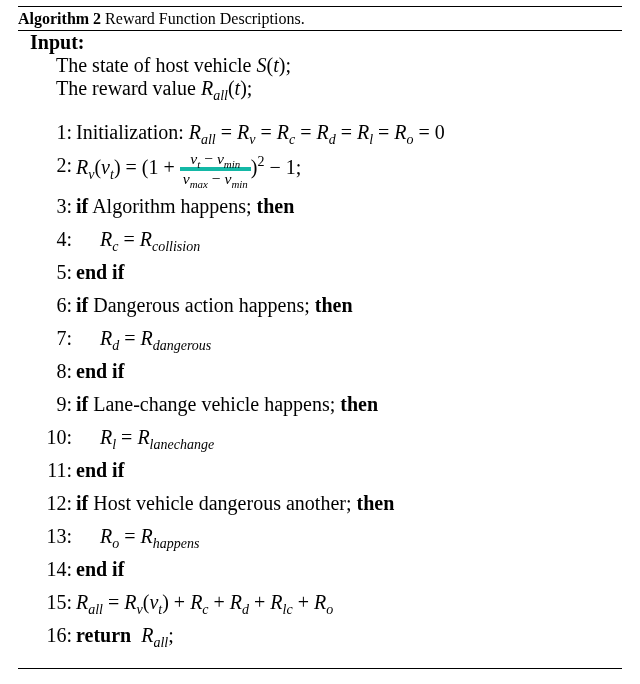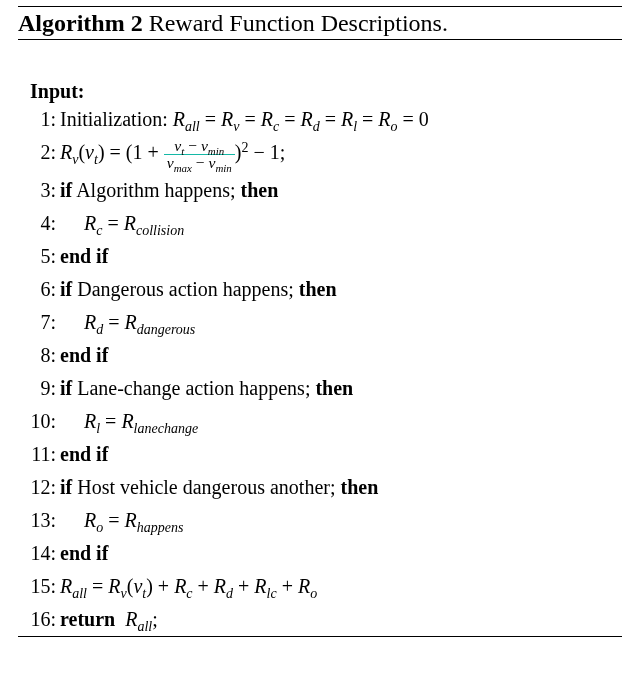--- a/index.html
+++ b/index.html
@@ -11,27 +11,27 @@
     background: #fff;
     width: var(--w);
     box-sizing: border-box;
     padding: 6px 18px 0 18px;
   }
   .algo-wrap {}
   .rule { border: none; border-top: 1.4px solid #000; margin: 0; }
   .rule-thin { border-top: 1px solid #000; }
   .algo-title {
     padding: 3px 0 2px 0;
-    font-size: 24px;
+    font-size: 16px;
   }
   .algo-title b { font-weight: 700; }
-  .io-head { font-weight: 700; padding-left: 12px; margin-top: 40px; }
+  .io-head { font-weight: 700; padding-left: 12px; }
   .io-text { padding-left: 38px; }
   ol.alg {
-    margin: 0;
+    margin: 16px;
     padding: 0 0 0 14px;
     list-style: none;
     counter-reset: ln;
   }
   ol.alg > li {
     counter-increment: ln;
     padding: 2px 0 2px 28px;
     position: relative;
     line-height: 1.45;
   }
@@ -43,35 +43,41 @@
     text-align: right;
   }
   .kw { font-weight: 700; }
   .ind1 { padding-left: 52px !important; }
   
   .it { font-style: italic; }
   sub, sup { font-size: 0.7em; line-height: 0; }
   sub .it, sup .it { font-style: italic; }
   .frac { display: inline-block; vertical-align: middle; text-align: center; font-size: 0.78em; line-height: 1.05; }
   .frac .num { display: block; padding: 0 3px; }
-  .frac .den { display: block; border-top: 1px solid #14b8a6; padding: 0 3px; }
+  .frac .den { display: block; border-top: 4px solid #14b8a6; padding: 0 3px; }
 </style>
 </head>
 <body>
 
 <div class="algo-wrap">
   <hr class="rule">
   <div class="algo-title">
     <b>Algorithm 2</b>
     <span>Reward Function Descriptions.</span>
   </div>
   <hr class="rule rule-thin">
 
   <div class="io-head">Input:</div>
+  <div class="io-text">
+    <span>The state of host vehicle </span><span class="it">S</span>(<span class="it">t</span>)<span>;</span>
+  </div>
 
+  <div class="io-text">
+    <span>The reward value </span><span class="it">R</span><sub><span class="it">all</span></sub>(<span class="it">t</span>)<span>;</span>
+  </div>
 
   <ol class="alg">
 
     <li>
       <span>Initialization: </span><span class="it">R</span><sub><span class="it">all</span></sub> = <span class="it">R</span><sub><span class="it">v</span></sub> = <span class="it">R</span><sub><span class="it">c</span></sub> = <span class="it">R</span><sub><span class="it">d</span></sub> = <span class="it">R</span><sub><span class="it">l</span></sub> = <span class="it">R</span><sub><span class="it">o</span></sub> = 0
     </li>
 
     <li>
       <span class="it">R</span><sub><span class="it">v</span></sub>(<span class="it">v</span><sub><span class="it">t</span></sub>) = (1 +
       <span class="frac">
@@ -101,21 +107,21 @@
     <li class="ind1">
       <span class="it">R</span><sub><span class="it">d</span></sub> = <span class="it">R</span><sub><span class="it">dangerous</span></sub>
     </li>
 
     <li>
       <span class="kw">end if</span>
     </li>
 
     <li>
       <span class="kw">if</span>
-      <span>Lane-change action happens; </span><span class="kw">then</span>
+      <span>Lane-change vehicle happens; </span><span class="kw">then</span>
     </li>
 
     <li class="ind1">
       <span class="it">R</span><sub><span class="it">l</span></sub> = <span class="it">R</span><sub><span class="it">lanechange</span></sub>
     </li>
 
     <li>
       <span class="kw">end if</span>
     </li>
 

